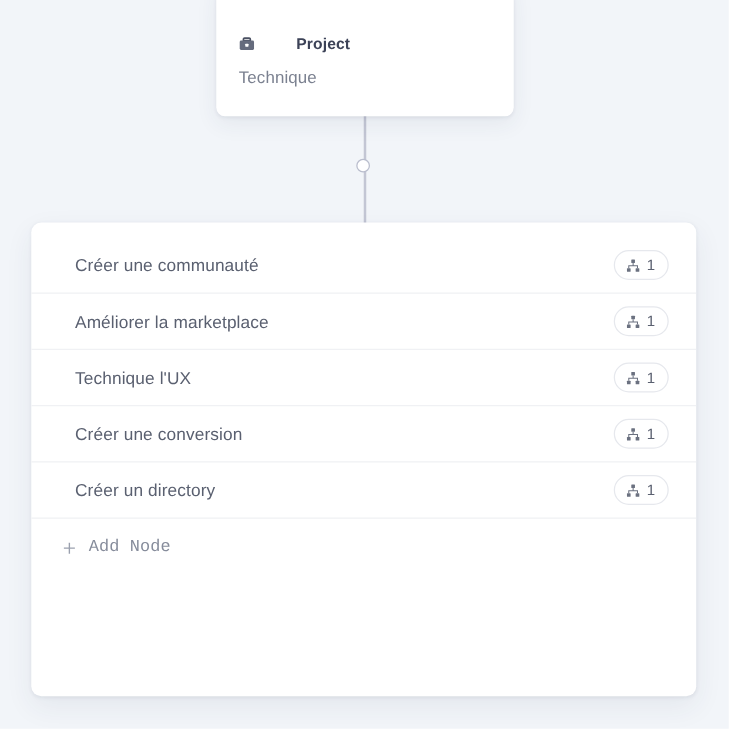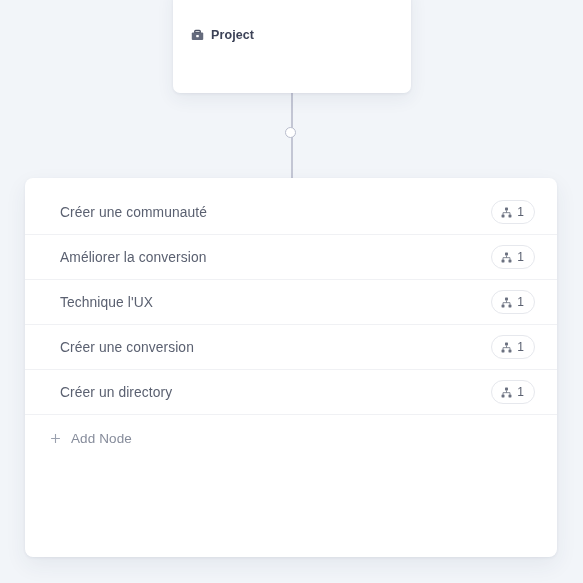--- a/index.html
+++ b/index.html
@@ -66,20 +66,21 @@
     width: 13px;
     height: 12px;
     display: block;
     flex: none;
   }
   .project-head-label {
     font-size: 12.5px;
     font-weight: bold;
     color: #3c4257;
     letter-spacing: 0.1px;
+    margin-left: 26px;
   }
   .project-sub {
     padding: 12px 0 0 18px;
     font-size: 13.5px;
     color: #7b8190;
     letter-spacing: 0.1px;
   }
 
   
   .list-card {
@@ -139,20 +140,21 @@
     height: 24px;
   }
 
   .add-node-row {
     height: 46px;
     display: flex;
     align-items: center;
     gap: 10px;
     padding: 0 0 0 25px;
     box-sizing: border-box;
+    font-family: Liberation Mono, monospace;
   }
   .plus-icon {
     width: 11px;
     height: 11px;
     display: block;
     flex: none;
   }
   .add-node-label {
     font-size: 13.5px;
     color: #868c9b;
@@ -169,41 +171,42 @@
 
   <div class="project-card">
     <div class="project-head">
       <svg class="briefcase-icon" viewBox="0 0 14 13">
         <path d="M5 1.6h4a1 1 0 0 1 1 1v1.1H4V2.6a1 1 0 0 1 1-1z" fill="none" stroke="#4a5062" stroke-width="1.4"></path>
         <rect x="0.8" y="3.7" width="12.4" height="8.2" rx="1.2" fill="#656b7d"></rect>
         <rect x="5.6" y="6.4" width="2.8" height="2.6" rx="0.5" fill="#ffffff"></rect>
       </svg>
       <span class="project-head-label">Project</span>
     </div>
+    <div class="project-sub">Technique</div>
   </div>
 
   <div class="list-card">
     <div>
 
       <div class="node-row">
         <span class="node-label">Créer une communauté</span>
         <span class="count-badge">
           <svg class="hierarchy-icon" viewBox="0 0 12 12">
             <rect x="4.4" y="0.6" width="3.2" height="3.2" rx="0.5" fill="#6b7180"></rect>
             <rect x="0.6" y="8.2" width="3.2" height="3.2" rx="0.5" fill="#6b7180"></rect>
             <rect x="8.2" y="8.2" width="3.2" height="3.2" rx="0.5" fill="#6b7180"></rect>
             <path d="M6 3.8v2.4M2.2 8.2V6.2h7.6v2" fill="none" stroke="#6b7180" stroke-width="0.9"></path>
           </svg>
           <span class="count-value">1</span>
         </span>
       </div>
 
 
       <div class="node-row">
-        <span class="node-label">Améliorer la conversion</span>
+        <span class="node-label">Améliorer la marketplace</span>
         <span class="count-badge">
           <svg class="hierarchy-icon" viewBox="0 0 12 12">
             <rect x="4.4" y="0.6" width="3.2" height="3.2" rx="0.5" fill="#6b7180"></rect>
             <rect x="0.6" y="8.2" width="3.2" height="3.2" rx="0.5" fill="#6b7180"></rect>
             <rect x="8.2" y="8.2" width="3.2" height="3.2" rx="0.5" fill="#6b7180"></rect>
             <path d="M6 3.8v2.4M2.2 8.2V6.2h7.6v2" fill="none" stroke="#6b7180" stroke-width="0.9"></path>
           </svg>
           <span class="count-value">1</span>
         </span>
       </div>

